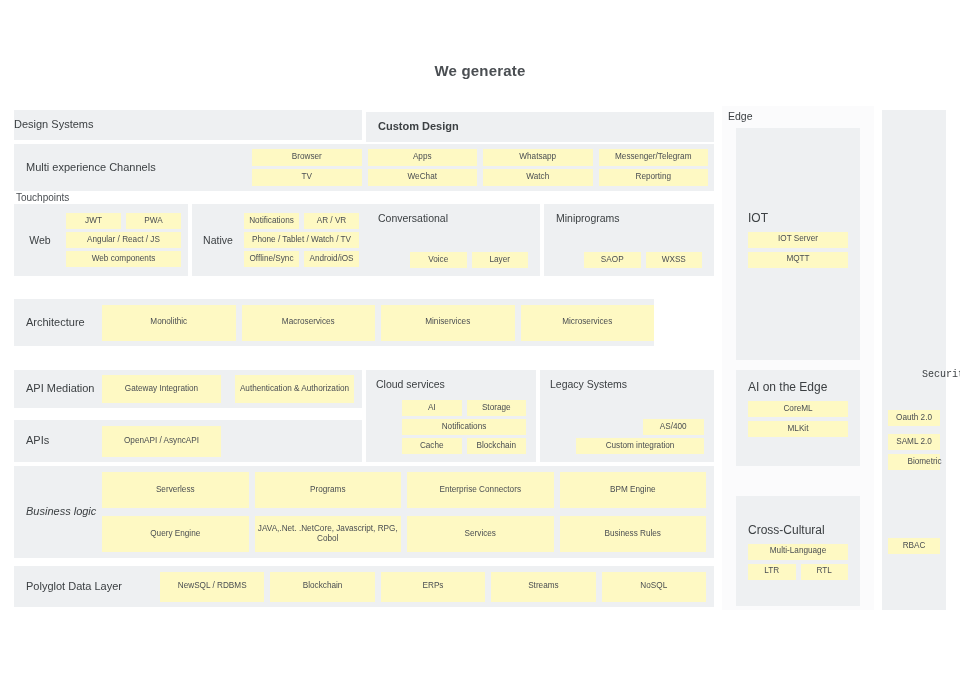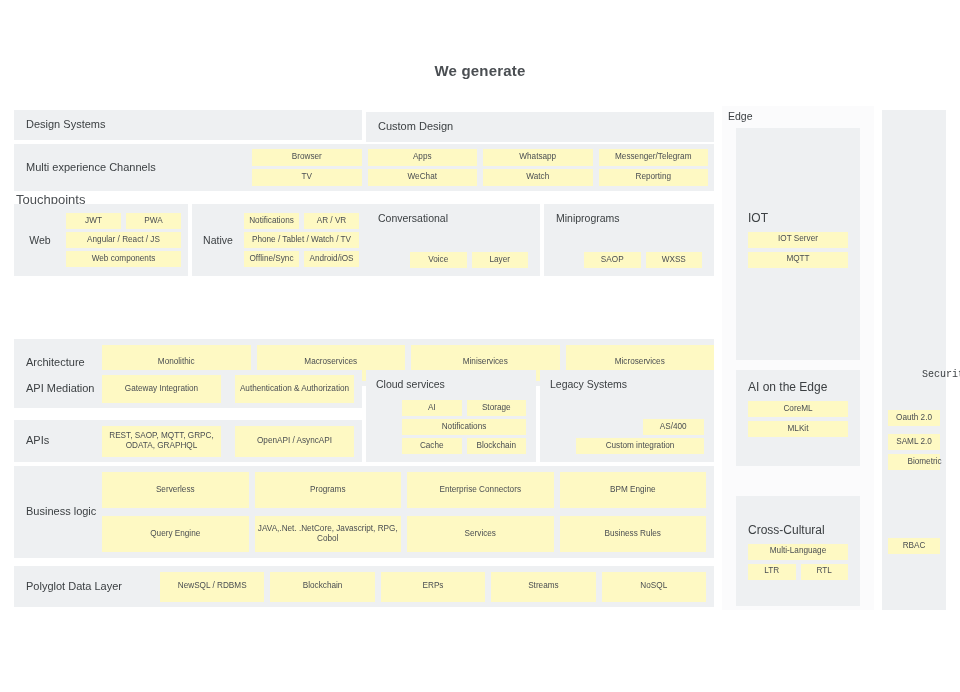--- a/index.html
+++ b/index.html
@@ -52,25 +52,25 @@
     justify-content: center;
     text-align: center;
     line-height: 1.25;
     box-sizing: border-box;
     padding: 1px 3px;
   }
 
   
   #design-systems {
     left: 14px; top: 110px; width: 348px; height: 30px;
-    display: flex; align-items: center; padding-left: 12px;
+    display: flex; align-items: center; 
   }
   #custom-design {
     left: 366px; top: 112px; width: 348px; height: 30px;
-    display: flex; align-items: center; padding-left: 12px;
+    display: flex; align-items: center; padding-left: 12px; font-weight: bold;
   }
 
   
   #mx-channels {
     left: 14px; top: 144px; width: 700px; height: 47px;
     display: flex; align-items: center;
   }
   #mx-channels .mx-label {
     width: 238px; padding-left: 12px; box-sizing: border-box;
   }
@@ -81,21 +81,21 @@
     grid-auto-rows: 17px;
     gap: 3px 6px;
     padding-right: 6px;
     box-sizing: border-box;
   }
 
   
   #touchpoints-label {
     position: absolute;
     left: 16px; top: 192px;
-    font-size: 13px;
+    font-size: 10px;
     color: #4a4e52;
   }
 
   #tp-web   { left: 14px;  top: 204px; width: 174px; height: 72px; }
   #tp-native{ left: 192px; top: 204px; width: 174px; height: 72px; }
   #tp-conv  { left: 366px; top: 204px; width: 174px; height: 72px; }
   #tp-mini  { left: 544px; top: 204px; width: 170px; height: 72px; }
 
   .tp-inline {
     display: flex;
@@ -132,22 +132,22 @@
     margin-top: auto;
     display: grid;
     grid-template-columns: 1fr 1fr;
     grid-auto-rows: 16px;
     gap: 3px 5px;
     width: 118px;
     margin-left: auto;
   }
 
   
-  #architecture { left: 14px; top: 299px; width: 700px; height: 47px;
-    display: flex; align-items: center; margin-top: 40px; }
+  #architecture { left: 14px; top: 299px; width: 640px; height: 47px;
+    display: flex; align-items: center; }
   #architecture .arch-label { width: 88px; padding-left: 12px; box-sizing: border-box; }
   #architecture .arch-cells {
     flex: 1; display: grid; grid-template-columns: repeat(4, 1fr);
     gap: 6px; box-sizing: border-box; height: 36px;
   }
 
   
   #api-mediation { left: 14px; top: 370px; width: 348px; height: 38px;
     display: flex; align-items: center; }
   #apis          { left: 14px; top: 420px; width: 348px; height: 42px;
@@ -173,21 +173,21 @@
     grid-auto-rows: 16px;
     gap: 3px 5px;
     width: 124px;
     margin-left: auto;
   }
   #legacy-systems .svc-cells { width: 128px; }
 
   
   #business-logic { left: 14px; top: 466px; width: 700px; height: 92px;
     display: flex; align-items: center; }
-  #business-logic .bl-label { width: 88px; padding-left: 12px; box-sizing: border-box; }
+  #business-logic .bl-label { width: 88px; padding-left: 12px; box-sizing: border-box; font-style: italic; }
   #business-logic .bl-cells {
     flex: 1; display: grid; grid-template-columns: repeat(4, 1fr);
     grid-auto-rows: 36px; gap: 8px 6px; padding-right: 8px; box-sizing: border-box;
   }
 
   
   #polyglot { left: 14px; top: 566px; width: 700px; height: 41px;
     display: flex; align-items: center; }
   #polyglot .pg-label { width: 146px; padding-left: 12px; box-sizing: border-box; }
   #polyglot .pg-cells {
@@ -337,21 +337,20 @@
   <span class="panel-label lg api-label">API Mediation</span>
   <div class="api-cells">
     <div class="chip">Gateway Integration</div>
     <div class="chip">Authentication &amp; Authorization</div>
   </div>
 </div>
 
 <div class="panel" id="apis">
   <span class="panel-label lg api-label">APIs</span>
   <div class="api-cells">
-    <div class="chip">REST, SAOP, MQTT, GRPC, ODATA, GRAPHQL</div>
     <div class="chip">OpenAPI / AsyncAPI</div>
   </div>
 </div>
 
 <div class="panel" id="cloud-services">
   <div class="svc-stack">
     <div class="svc-name">Cloud services</div>
     <div class="svc-cells">
       <div class="chip">AI</div>
       <div class="chip">Storage</div>

